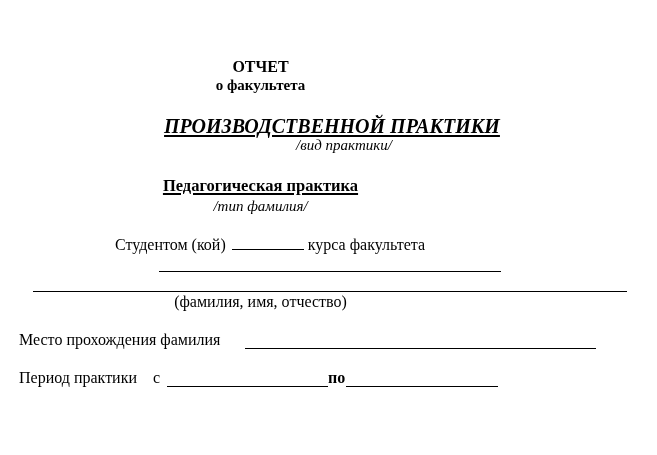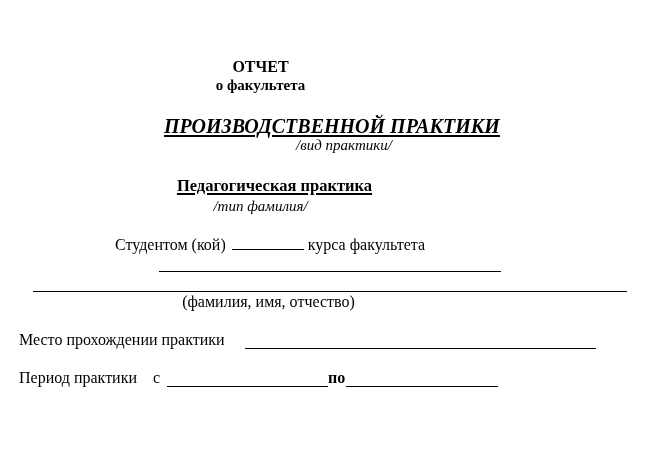--- a/index.html
+++ b/index.html
@@ -23,27 +23,27 @@
     .line {
       position: absolute;
       height: 0;
       border-top: 1.3px solid #000;
     }
 
     #report-title { top: 58px; font-size: 16px; }
     #report-subtitle { top: 77px; font-size: 15px; }
     #practice-kind { top: 115px; font-size: 20px; left: 164px; width: 336px; text-align: center; font-style: italic; }
     #practice-kind-label { top: 137px; font-size: 15px; left: 176px; width: 336px; text-align: center; }
-    #practice-type { top: 176px; font-size: 16.5px; padding-left: 14px; }
+    #practice-type { top: 176px; font-size: 16.5px; }
     #practice-type-label { top: 198px; font-size: 15px; }
 
     #student-line { top: 235px; font-size: 16px; left: 0; width: 540px; text-align: center; }
     #student-line .blank { display: inline-block; width: 72px; border-bottom: 1.3px solid #000; height: 14px; vertical-align: baseline; margin: 0 4px 0 2px; }
 
-    #fio-label { top: 293px; font-size: 16px; padding-left: 8px; }
+    #fio-label { top: 293px; font-size: 16px; }
 
     .field-row { font-size: 16px; left: 19px; }
     #place-row { top: 331px; }
     #period-row { top: 369px; }
   </style>
 </head>
 <body>
 
 <div>
 
@@ -68,21 +68,21 @@
     <span class="blank"></span><span>курса факультета</span>
   </div>
 
   <div class="line" style="left:159px; width:342px; top:271px;"></div>
 
   <div class="line" style="left:33px; width:594px; top:291px;"></div>
 
   <div id="fio-label" class="abs center">(фамилия, имя, отчество)</div>
 
   <div id="place-row" class="abs field-row">
-    <span>Место прохождении практики</span>
+    <span>Место прохождения фамилия</span>
   </div>
   <div class="line" style="left:245px; width:351px; top:348px;"></div>
 
   <div id="period-row" class="abs field-row">
     <span>Период практики</span>
   </div>
   <div class="abs" style="left:153px; top:369px; font-size:16px;">с</div>
   <div class="line" style="left:167px; width:161px; top:386px;"></div>
   <div class="abs" style="left:328px; top:369px; font-size:16px;font-weight:bold;">по</div>
   <div class="line" style="left:346px; width:152px; top:386px;"></div>

